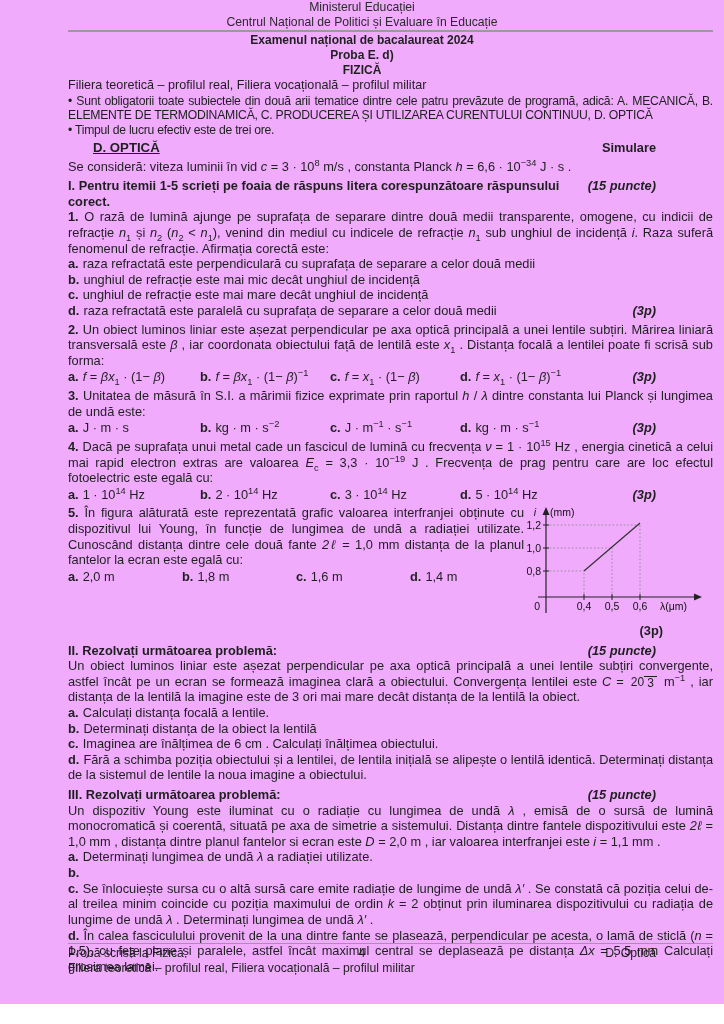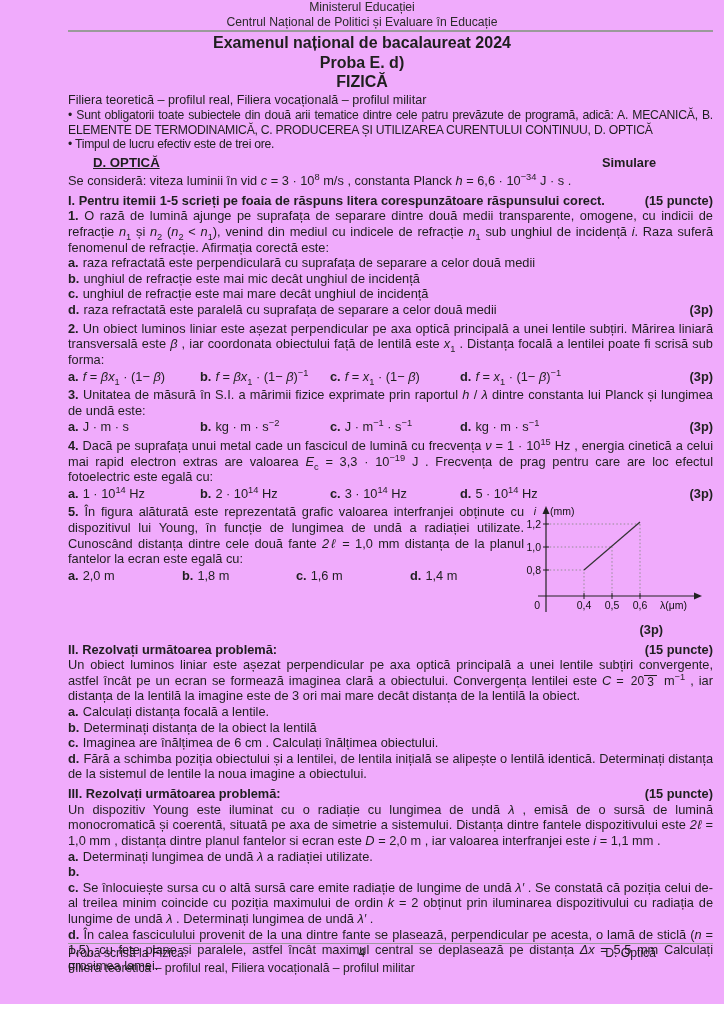--- a/index.html
+++ b/index.html
@@ -3,40 +3,40 @@
 <meta charset="utf-8">
 <style>
   html,body{margin:0;padding:0;background:#fff;}
   .page{width:724px;height:1004px;position:relative;overflow:hidden;background:#f0abfc;
         color:#1f1f1f;font-family:"Liberation Sans","DejaVu Sans",sans-serif;
         font-size:12.8px;line-height:1.22;}
   .content{margin:0 11px 0 68px;}
   .hdr-center{width:588px;text-align:center;}
   .hdr-line{font-size:12.2px;color:#2b2b2b;line-height:1.2;}
   .top-rule{border-top:2px solid #9a9a9a;margin:1px 0 1px 0;width:645px;}
-  .hdr-title{font-weight:bold;font-size:16px;line-height:1.22;}
+  .hdr-title{font-weight:bold;font-size:12px;line-height:1.22;}
   .filiera{font-size:12.6px;margin-top:1px;}
   .bullet{font-size:12.2px;letter-spacing:-0.25px;line-height:1.2;}
   .just{text-align:justify;}
   .section-row{display:flex;align-items:baseline;margin-top:3px;}
   .section-title{font-weight:bold;text-decoration:underline;margin-left:25px;font-size:13.2px;}
   .tab{margin-left:auto;margin-right:57px;}
   .b{font-weight:bold;}
   .it{font-style:italic;}
   sub{font-size:9.3px;line-height:0;}
   sup{font-size:9.3px;line-height:0;}
   .para{text-align:justify;}
   .mt2{margin-top:2px;} .mt3{margin-top:3px;}
   .heading-row{display:flex;align-items:baseline;font-weight:bold;margin-top:4px;}
   .opt-line{display:flex;align-items:baseline;}
   .opt-row{display:flex;align-items:baseline;margin-top:1px;}
   .ow1{width:132px;} .ow2{width:130px;} .ow3{width:130px;} .ow4{flex:1 1 auto;}
   .q5ow{width:114px;}
   .ol{font-weight:bold;margin-right:4px;}
-  .pts{font-weight:bold;margin-left:auto;white-space:nowrap;}
+  .pts{font-weight:bold;margin-left:auto;margin-right:57px;white-space:nowrap;font-style:italic;}
   .frac{display:inline-flex;text-align:center;vertical-align:middle;
         line-height:1.05;margin:0 2px;font-size:12px;}
   .frac .den{border-top:1px solid #1f1f1f;padding:0 3px;}
   .q5-flex{display:flex;margin-top:3px;}
   .q5-left{flex:1 1 auto;}
   .q5-right{width:196px;flex:0 0 196px;padding-top:0;}
   .graph-pts{text-align:right;font-weight:bold;margin-right:57px;margin-top:2px;}
   .footer{position:absolute;left:68px;bottom:28px;width:645px;}
   .footer-rule{border-top:1.5px solid #9a9a9a;margin-bottom:2px;width:645px;}
   .footer-row{display:grid;grid-template-columns:1fr auto 1fr;width:588px;font-size:12.2px;}

